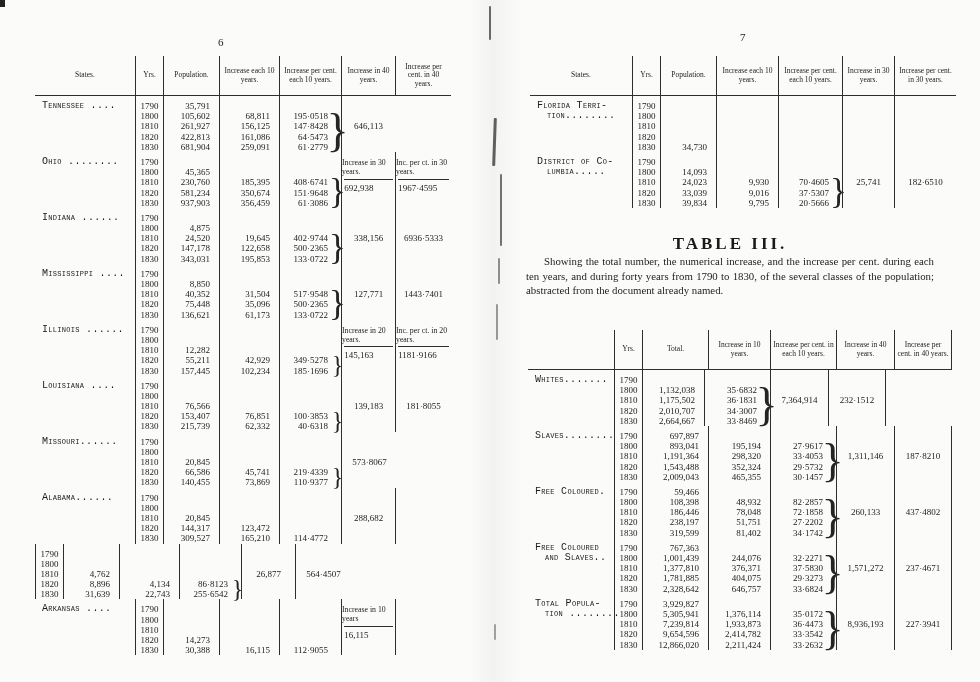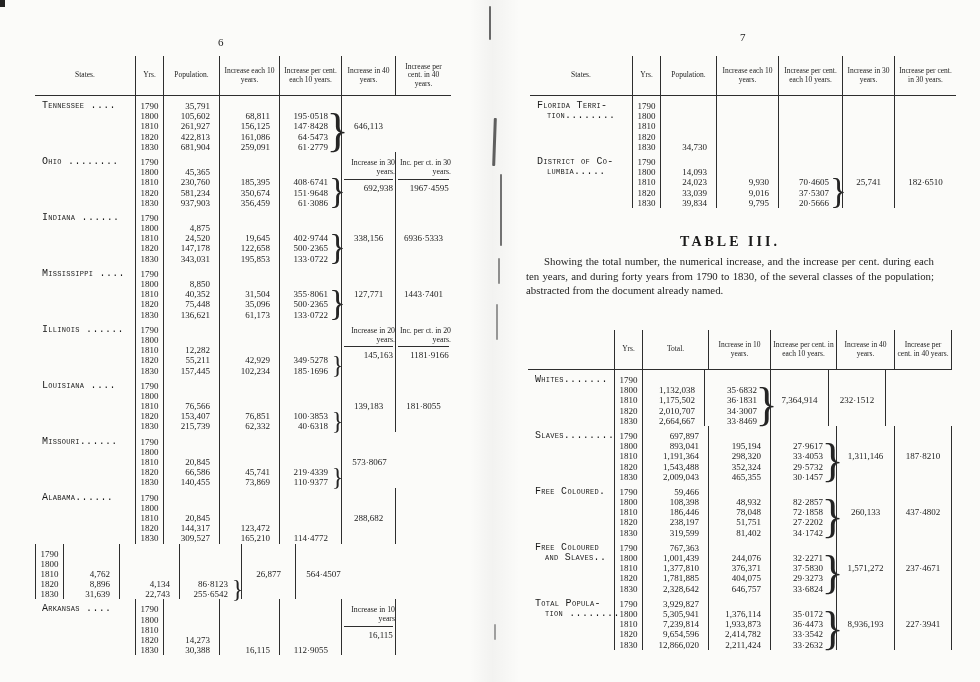--- a/index.html
+++ b/index.html
@@ -30,21 +30,21 @@
   .t-cell{box-sizing:border-box;position:relative;padding-top:5px;
           font-size:9px;line-height:10.2px;}
   .t-cell:not(.c0){border-left:1px solid #2e2e2e;}
   .ln{height:10.2px;white-space:nowrap;}
   .yrs .ln{text-align:center;}
   .num .ln{text-align:right;padding-right:9px;}
   .num.pctcol .ln{padding-right:13px;}
   .nm{font-variant:small-caps;font-size:10px;letter-spacing:.3px;white-space:nowrap;
       padding-left:7px;height:10.2px;line-height:10.2px;font-family:Liberation Mono, monospace;}
   .nm.ind{padding-left:17px;}
-  .agg{display:flex;flex-direction:column;justify-content:center;align-items:center;text-align:right;}
+  .agg{display:flex;flex-direction:column;justify-content:center;align-items:center;text-align:left;}
   .agg.top{justify-content:flex-start;}
   .agg .val{font-size:9px;line-height:10px;}
   .agg .lbl{font-size:7.8px;line-height:8.8px;padding-top:2px;}
   .agg .val.rule{border-top:1px solid #2e2e2e;width:92%;padding-top:3px;margin-top:2px;}
   .brace{position:absolute;right:-1px;width:9px;display:flex;align-items:center;justify-content:center;
          color:#242424;font-weight:400;overflow:visible;}
 
   
   .lt .c0{width:100px}.lt .c1{width:28px}.lt .c2{width:56px}.lt .c3{width:60px}
   .lt .c4{width:62px}.lt .c5{width:54px}.lt .c6{width:56px}
@@ -53,21 +53,21 @@
   .rt .c0{width:102px}.rt .c1{width:28px}.rt .c2{width:56px}.rt .c3{width:62px}
   .rt .c4{width:64px}.rt .c5{width:52px}.rt .c6{width:62px}
   .rt{left:40px;top:56px;}
 
   .rb .c0{width:86px}.rb .c1{width:28px}.rb .c2{width:66px}.rb .c3{width:62px}
   .rb .c4{width:66px}.rb .c5{width:58px}.rb .c6{width:58px}
   .rb{left:38px;top:330px;}
   .rb .t-hcell.c6,.rb .t-cell.c6{border-right:1px solid #2e2e2e;}
 
   .t3title{position:absolute;top:234px;left:0;width:480px;text-align:center;
-           font-size:14px;font-weight:bold;letter-spacing:3px;color:#1a1a1a;}
+           font-size:17px;font-weight:bold;letter-spacing:3px;color:#1a1a1a;}
   .t3para{position:absolute;left:36px;top:254px;width:408px;margin:0;
           font-size:10.8px;line-height:14.6px;text-align:justify;text-indent:18px;color:#1d1d1d;}
 </style>
 </head>
 <body>
 
 <div class="spread">
 
   <div class="page left">
     <div class="pageno pl">6</div>
@@ -221,21 +221,21 @@
           <div class="t-cell c3 num">
             <div class="ln">&nbsp;</div>
             <div class="ln">&nbsp;</div>
             <div class="ln">31,504</div>
             <div class="ln">35,096</div>
             <div class="ln">61,173</div>
           </div>
           <div class="t-cell c4 num pctcol">
             <div class="ln">&nbsp;</div>
             <div class="ln">&nbsp;</div>
-            <div class="ln">355·8061</div>
+            <div class="ln">517·9548</div>
             <div class="ln">500·2365</div>
             <div class="ln">133·0722</div>
             <div class="brace" style="top: 24.4px; height: 32.6px; font-size: 35.208px; line-height: 32.6px;">}</div>
           </div>
           <div class="t-cell c5 agg">
             <div class="val">127,771</div>
           </div>
           <div class="t-cell c6 agg">
             <div class="val">1443·7401</div>
           </div>

